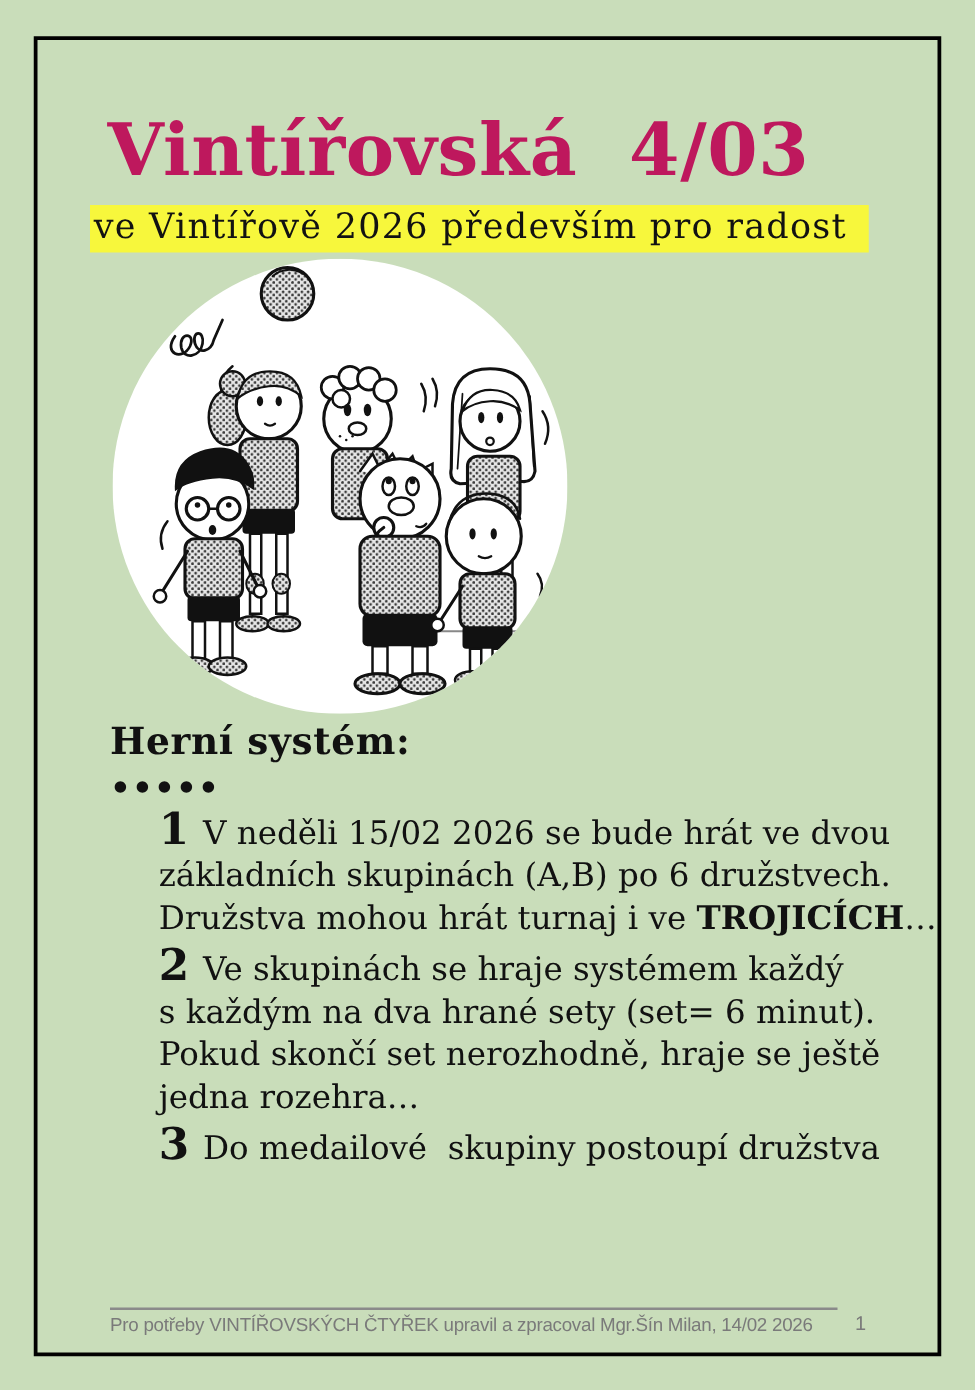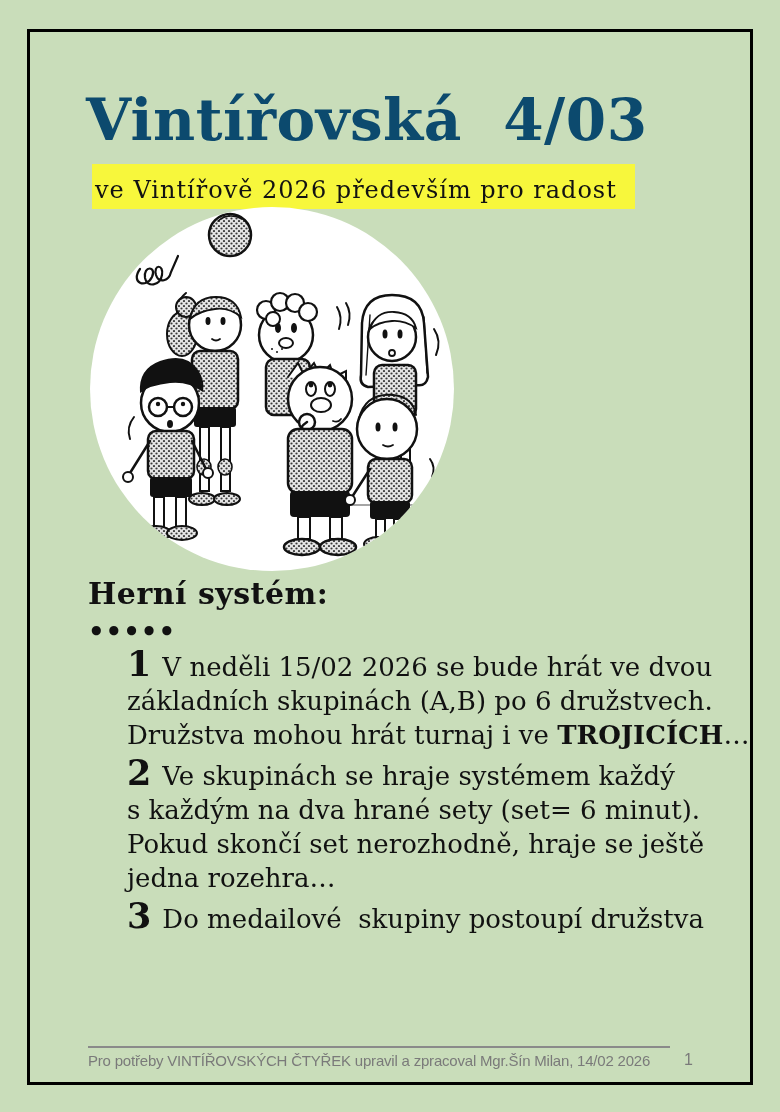--- a/index.html
+++ b/index.html
@@ -14,30 +14,30 @@
   .border-frame {
     position:absolute; left:27px; top:29px;
     width:726px; height:1056px;
     border:3px solid #000;
     box-sizing:border-box;
   }
   .title {
     position:absolute; left:86px; top:86px;
     font-size:58px; font-weight:700;
     letter-spacing:0.5px;
-    color:#0c4a6e;
+    color:#be185d;
     white-space:pre;
   }
   .subtitle {
-    position:absolute; left:92px; top:164px;
+    position:absolute; left:72px; top:164px;
     background:#f7f73c;
-    font-size:24px; font-weight:400;
+    font-size:28px; font-weight:400;
     letter-spacing:1px;
     color:#121212;
-    padding:12px 18px 5px 3px;
+    padding:0px 18px 5px 3px;
     white-space:pre;
   }
   .illustration {
     position:absolute; left:90px; top:207px;
     width:364px; height:364px;
   }
   .heading {
     position:absolute; left:88px; top:576px;
     font-size:30px; font-weight:700;
     letter-spacing:0.5px;

